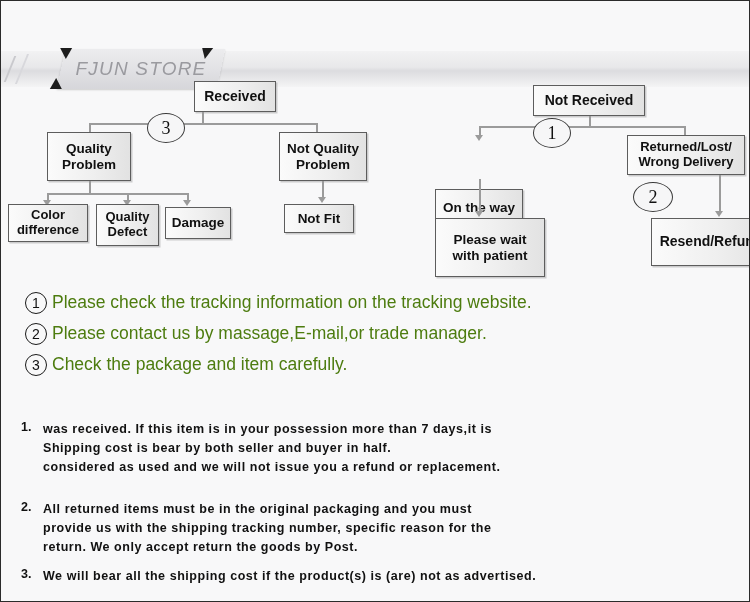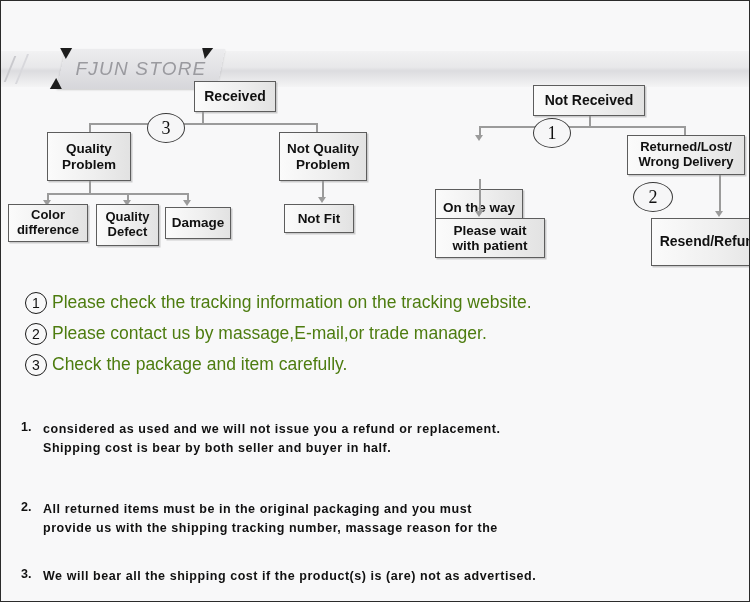--- a/index.html
+++ b/index.html
@@ -180,21 +180,21 @@
       <span>Returned/Lost/<br>Wrong Delivery</span>
     </div>
 
     <div class="badge" style="left:632px;top:181px;width:40px;height:30px;">
       <span>2</span>
     </div>
 
     <div class="ln lnv" style="left:478px;top:178px;height:33px;"></div>
     <div class="arw" style="left:474px;top:210px;"></div>
 
-    <div class="fbox" style="left:434px;top:217px;width:110px;height:40px;font-size:13.5px;">
+    <div class="fbox" style="left:434px;top:217px;width:110px;height:59px;font-size:13.5px;">
       <span>Please wait<br>with patient</span>
     </div>
 
     <div class="ln lnv" style="left:718px;top:174px;height:37px;"></div>
     <div class="arw" style="left:714px;top:210px;"></div>
 
     <div class="fbox" style="left:650px;top:217px;width:120px;height:48px;font-size:14px;">
       <span>Resend/Refund</span>
     </div>
   </div>
@@ -212,30 +212,32 @@
       <div class="note-num">3</div>
       <div class="note-txt">Check the package and item carefully.</div>
     </div>
   </div>
 
   <div>
 
     <div class="pol" style="left:20px;top:419px;">
       <div class="pol-num">1.</div>
       <div class="pol-txt">
+        <div>was received. If this item is in your possession more than 7 days,it is</div>
+        <div>Shipping cost is bear by both seller and buyer in half.</div>
         <div>considered as used and we will not issue you a refund or replacement.</div>
-        <div>Shipping cost is bear by both seller and buyer in half.</div>
       </div>
     </div>
 
     <div class="pol" style="left:20px;top:499px;">
       <div class="pol-num">2.</div>
       <div class="pol-txt">
         <div>All returned items must be in the original packaging and you must</div>
-        <div>provide us with the shipping tracking number, massage reason for the</div>
+        <div>provide us with the shipping tracking number, specific reason for the</div>
+        <div>return. We only accept return the goods by Post.</div>
       </div>
     </div>
 
     <div class="pol" style="left:20px;top:566px;">
       <div class="pol-num">3.</div>
       <div class="pol-txt">
         <div>We will bear all the shipping cost if the product(s) is (are) not as advertised.</div>
       </div>
     </div>
   </div>

